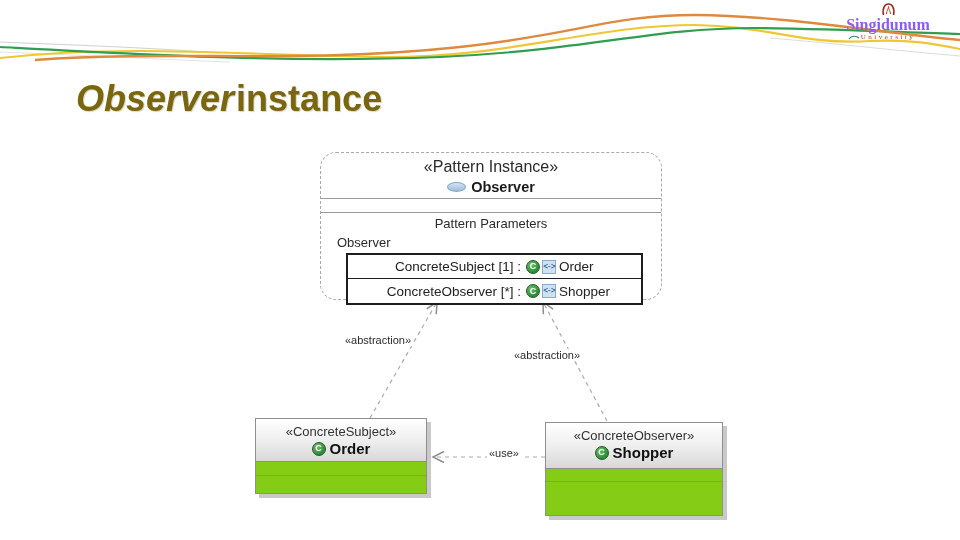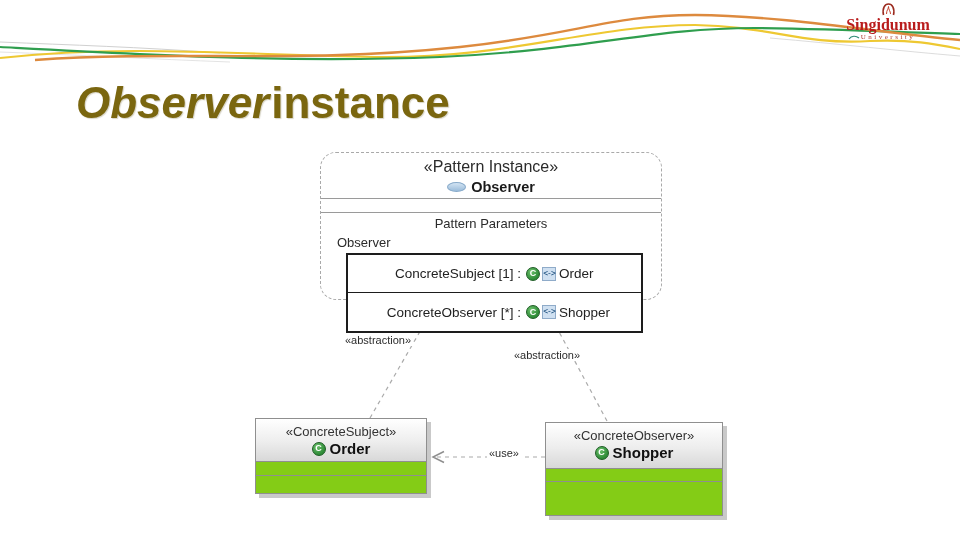--- a/index.html
+++ b/index.html
@@ -6,44 +6,44 @@
   html,body { width:960px; height:540px; }
   body { font-family:"Liberation Sans", sans-serif; background:#ffffff; overflow:hidden; }
   .slide { position:relative; width:960px; height:540px; background:#ffffff; }
 
   
   .wave-svg { position:absolute; top:0; left:0; }
 
   
   .logo { position:absolute; top:3px; left:836px; width:104px; text-align:center; line-height:1; }
   .logo-emblem { display:flex; justify-content:center; margin-bottom:1px; }
-  .logo-name { font-family:"Liberation Serif", serif; font-size:16px; font-weight:bold; color:#b91c1c; letter-spacing:0px; }
+  .logo-name { font-family:"Liberation Serif", serif; font-size:16px; font-weight:bold; color:#8b5cf6; letter-spacing:0px; }
   .logo-sub { position:relative; font-size:7px; letter-spacing:2.5px; color:#b03a2e; margin-top:1px; font-family:"Liberation Serif", serif; }
   .logo-leaf { position:absolute; left:12px; top:0px; }
 
   
-  .title { position:absolute; left:76px; top:78px; font-size:44px; font-weight:bold; color:#7a660f;
+  .title { position:absolute; left:76px; top:78px; font-size:36px; font-weight:bold; color:#7a660f;
            text-shadow:1px 1px 1px rgba(90,80,20,0.25); letter-spacing:0px; }
   .title .t1 { font-style:italic; }
   .title .t2 { font-style:normal; margin-left:2px; }
 
   
   .pattern-box { position:absolute; left:320px; top:152px; width:342px; height:148px;
                  border:1px dashed #a9a9a9; border-radius:16px; background:#ffffff; }
   .pb-stereotype { margin-top:5px; text-align:center; font-size:16px; color:#2b2b2b; }
   .pb-namerow { display:flex; justify-content:center; align-items:center; gap:5px; margin-top:2px; height:17px; }
   .pb-name { font-size:14.5px; font-weight:bold; color:#1a1a1a; }
   .collab-icon { width:19px; height:10px; border-radius:50%;
                  background:linear-gradient(180deg,#d3e4f3,#9bbcda); border:1px solid #86a9c9; }
   .pb-sep1 { position:absolute; left:0; right:0; top:45px; border-top:1px solid #9a9a9a; }
   .pb-sep2 { position:absolute; left:0; right:0; top:59px; border-top:1px solid #9a9a9a; }
   .pb-section { position:absolute; left:0; right:0; top:63px; text-align:center; font-size:13px; color:#2b2b2b; }
   .pb-role { position:absolute; left:16px; top:82px; font-size:13px; color:#2b2b2b; }
   .param-table { position:absolute; left:25px; top:100px; width:297px; border:2px solid #1d1d1d; background:#ffffff; }
-  .param-row { display:flex; align-items:center; height:38px; padding:0 2px; }
+  .param-row { display:flex; align-items:center; height:24px; padding:0 2px; }
   .param-row.first { border-bottom:1px solid #1d1d1d; }
   .param-label { width:176px; text-align:right; font-size:13.5px; color:#222; padding-right:5px; white-space:nowrap; }
   .param-value { font-size:13.5px; color:#222; margin-left:1px; white-space:nowrap; }
 
   
   .class-icon { width:14px; height:14px; border-radius:50%; flex:0 0 auto;
                 background:radial-gradient(circle at 35% 30%, #6cc06c, #2e8b37 70%);
                 border:1px solid #1d5c24; color:#ffffff; font-size:9px; font-weight:bold;
                 display:flex; align-items:center; justify-content:center; line-height:1; margin-right:2px; }
   .link-icon { width:14px; height:14px; flex:0 0 auto; background:#cfe0f1; border:1px solid #8fabc9;

